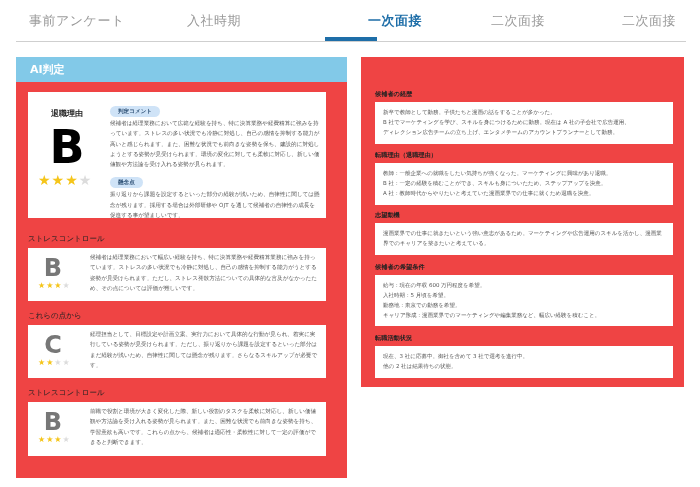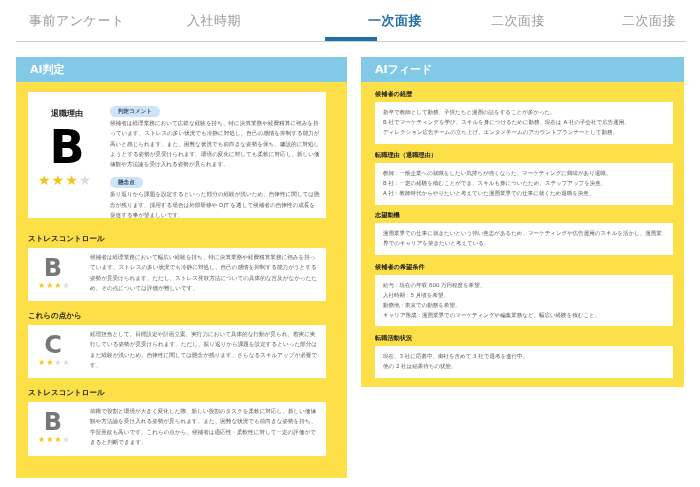--- a/index.html
+++ b/index.html
@@ -4,25 +4,25 @@
 <style>
   * { box-sizing: border-box; margin: 0; padding: 0; }
   html, body { width: 700px; height: 487px; background: #ffffff; overflow: hidden; }
   body { font-family: "DejaVu Sans", "Liberation Sans", sans-serif; color: #333; position: relative; }
 
   .tabs { position: absolute; left: 16px; top: 0; width: 670px; height: 42px; border-bottom: 1px solid #cfcfcf; }
   .tab { position: absolute; top: 12px; font-size: 13px; color: #999; white-space: nowrap; letter-spacing: 0.5px; }
   .tab.active { color: #1e6ea8; font-weight: bold; margin-left: 42px; }
   .tab-underline { position: absolute; top: 37px; height: 4px; background: #1e6ea8; }
 
-  .panel { position: absolute; background: #fde047; }
+  .panel { position: absolute; background: #ef4444; }
   .panel-header { height: 25px; background: #82c9e8; color: #fff; font-weight: bold; font-size: 11px; line-height: 25px; padding-left: 14px; }
 
   .card { background: #fff; position: absolute; }
-  .section-title { position: absolute; font-size: 7.5px; font-weight: bold; color: #222; white-space: nowrap; }
+  .section-title { position: absolute; font-size: 7.5px; font-weight: normal; color: #222; white-space: nowrap; }
   .body-text { font-size: 5.6px; line-height: 10.3px; color: #555; }
 
   .pill { display: inline-block; background: #cfe3f7; color: #2b4e73; font-size: 5.6px; font-weight: bold; border-radius: 7px; padding: 1px 8px; height: 11px; line-height: 9px; }
 
   .stars { white-space: nowrap; letter-spacing: 1px; }
   .star-on { color: #f5c51a; }
   .star-off { color: #dcdcdc; }
 
   .grade-big { font-size: 46px; font-weight: bold; color: #000; text-align: center; line-height: 46px; }
   .grade-small { font-size: 24px; font-weight: bold; color: #777; text-align: center; line-height: 24px; }
@@ -83,21 +83,20 @@
   <div class="card" style="left:12px; top:345px; width:298px; height:54px;">
     <div class="grade-small" style="position:absolute; left:0; top:8px; width:50px;">B</div>
     <div class="stars" style="position:absolute; left:10px; top:33px; font-size:8px;">
       <span class="star-on">★</span><span class="star-on">★</span><span class="star-on">★</span><span class="star-off">★</span>
     </div>
     <div class="body-text" style="position:absolute; left:62px; top:4px; width:230px;">前職で役割と環境が大きく変化した際、新しい役割のタスクを柔軟に対応し、新しい価値観や方法論を受け入れる姿勢が見られます。また、困難な状況でも前向きな姿勢を持ち、学習意欲も高いです。これらの点から、候補者は適応性・柔軟性に対して一定の評価ができると判断できます。</div>
   </div>
 </div>
 
 <div class="panel" style="left:361px; top:57px; width:323px; height:330px;">
-  <div class="panel-header">AIフィード</div>
 
   <div class="feed-title" style="top:33px;">候補者の経歴</div>
   <div class="feed-card" style="top:45px; height:42px;">
     <div class="feed-line">新卒で教師として勤務。子供たちと漫画の話をすることが多かった。</div>
     <div class="feed-line">B 社でマーケティングを学び、スキルを身につけるために勤務。現在は A 社の子会社で広告運用、</div>
     <div class="feed-line">ディレクション広告チームの立ち上げ、エンタメチームのアカウントプランナーとして勤務。</div>
   </div>
 
   <div class="feed-title" style="top:94px;">転職理由（退職理由）</div>
   <div class="feed-card" style="top:106px; height:42px;">

